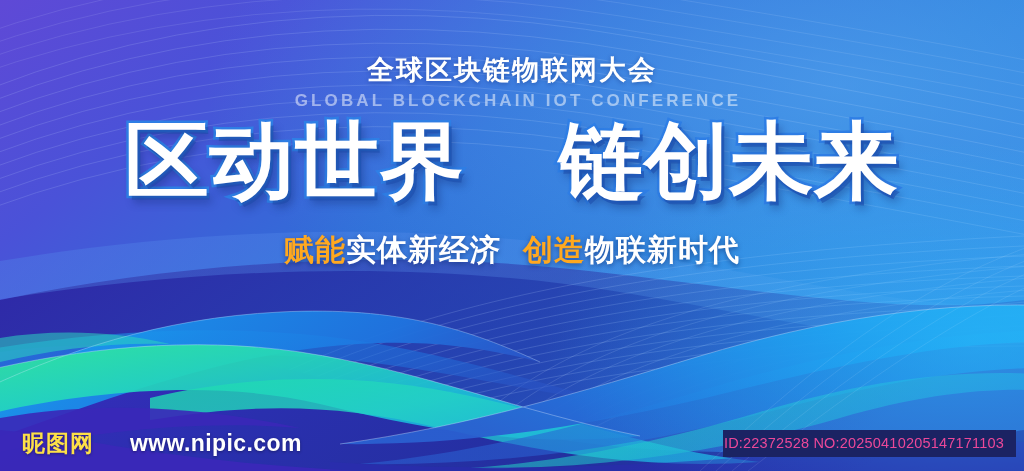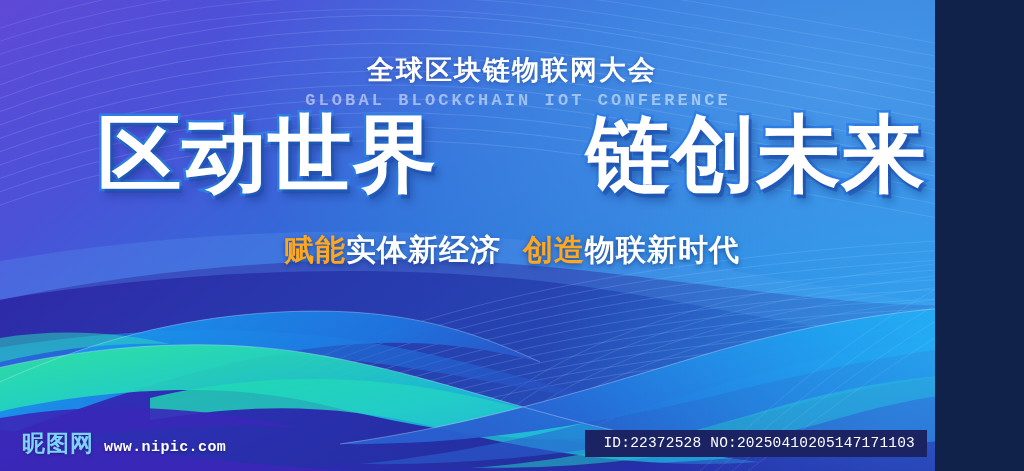--- a/index.html
+++ b/index.html
@@ -1,18 +1,18 @@
 <!DOCTYPE html>
 <html><head>
 <meta charset="utf-8">
 <style>
   html,body{margin:0;padding:0;background:#11224a;}
   #stage{
-    position:relative;width:935px;height:471px;overflow:hidden;
-    font-family:Liberation Mono, monospace;
+    position:relative;width:1024px;height:471px;overflow:hidden;
+    font-family:Liberation Sans, sans-serif;
     background:#1b49b8;
   }
   .layer{position:absolute;inset:0;}
   .layer svg{display:block;width:1024px;height:471px;}
 
   
   #content{position:absolute;inset:0;z-index:40;}
 
   #conf-title{
     position:absolute;top:52px;left:0;width:1024px;text-align:center;
@@ -48,33 +48,34 @@
   }
   #subhead .hl{color:#ffa81f;}
   #subhead .sgap{display:inline-block;width:22px;}
 
   
   #watermark{
     position:absolute;left:22px;bottom:12px;z-index:60;
     display:flex;align-items:baseline;gap:10px;white-space:nowrap;
   }
   #watermark .wm-cn{
-    font-size:23px;font-weight:700;color:#7dd3fc;letter-spacing:1px;
+    font-size:23px;font-weight:700;color:#fde047;letter-spacing:1px;
     text-shadow:0 1px 3px rgba(0,0,0,.35);
   }
   #watermark .wm-url{
-    font-size:15px;font-weight:700;color:#fff;letter-spacing:.4px;
+    font-size:23px;font-weight:700;color:#fff;letter-spacing:.4px;
     text-shadow:0 1px 3px rgba(0,0,0,.35);
+    margin-left:26px;
   }
 
   #idbadge{
     position:absolute;right:8px;bottom:14px;z-index:60;
-    background:#1b2363;color:#ffffff;
+    background:#1b2363;color:#ec4899;
     font-size:14.5px;letter-spacing:.2px;
-    padding:5px 12px 6px 18px;white-space:nowrap;
+    padding:5px 12px 6px 1px;white-space:nowrap;
   }
 </style>
 </head>
 <body>
 
 <div id="stage">
 
   <div class="layer">
     <svg viewBox="0 0 1024 471" preserveAspectRatio="none" xmlns="http://www.w3.org/2000/svg">
       <defs>

